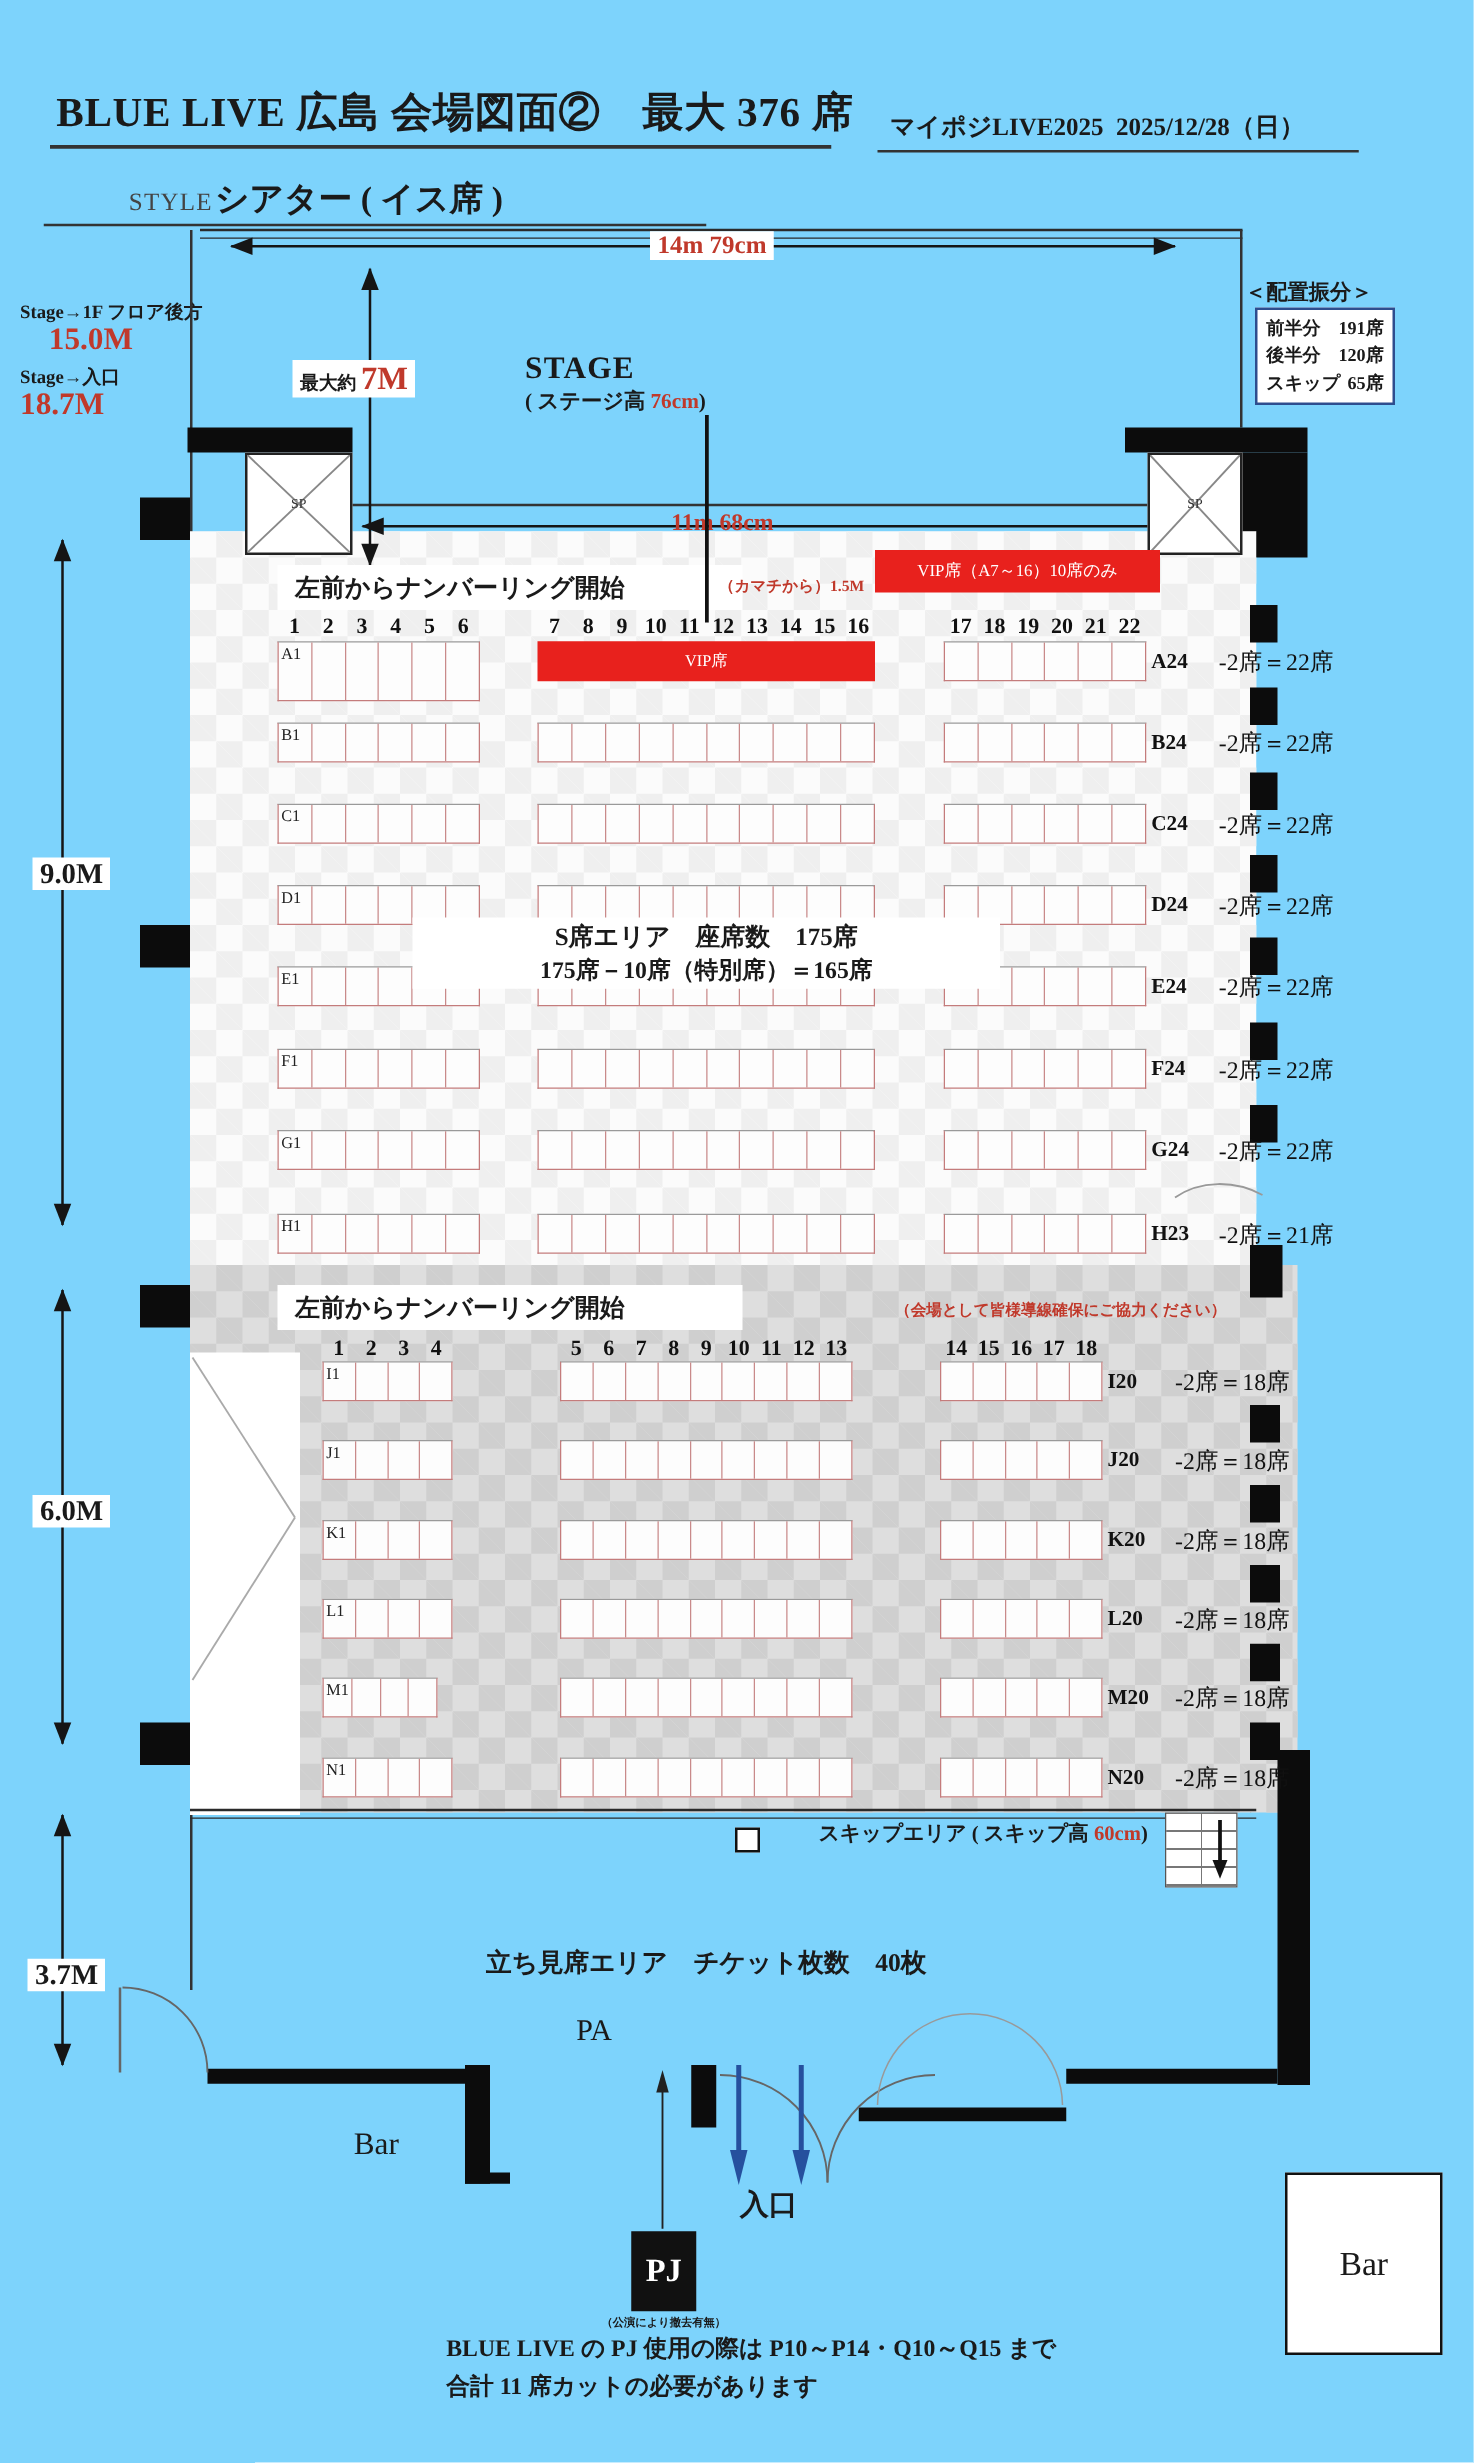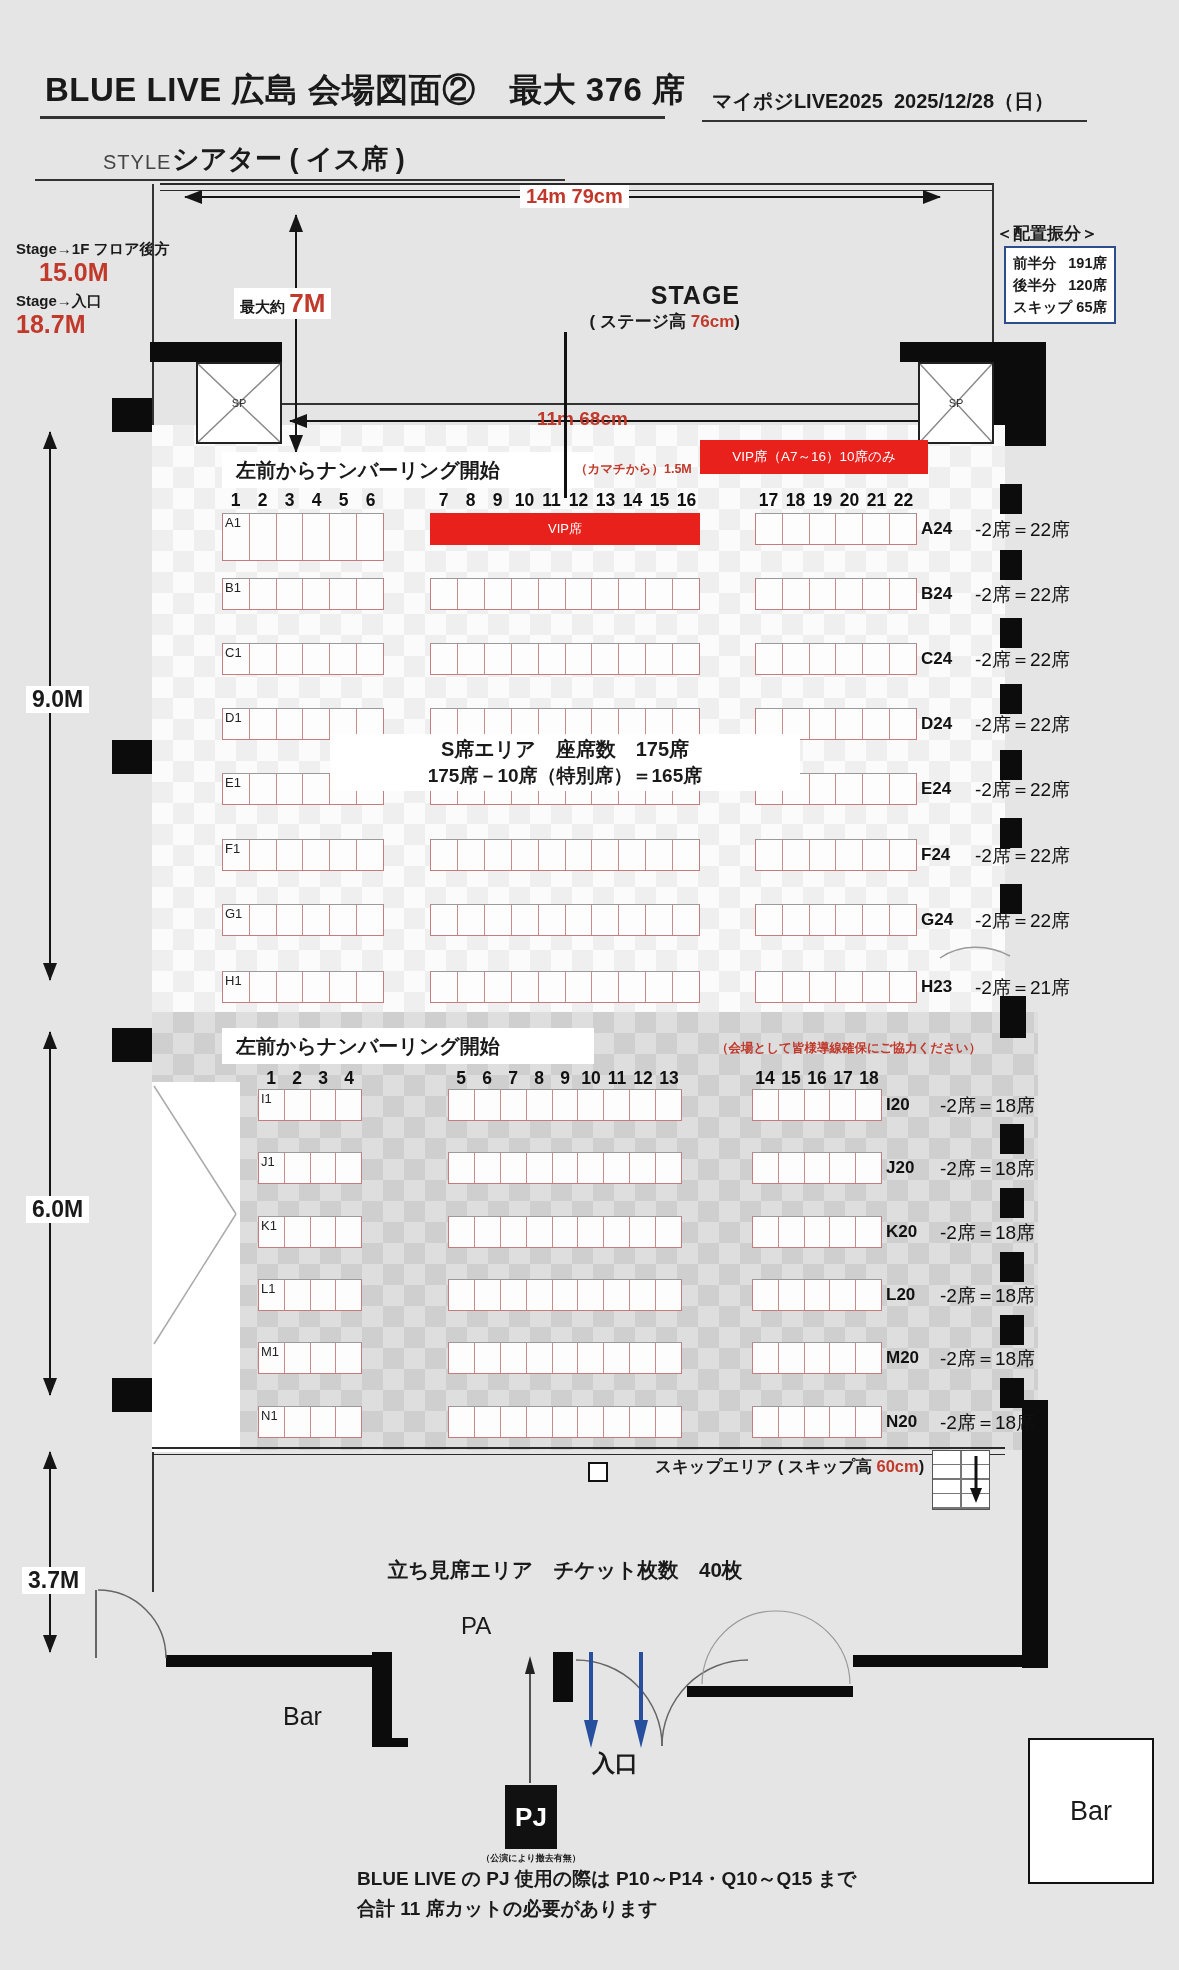--- a/index.html
+++ b/index.html
@@ -1,17 +1,17 @@
 <!DOCTYPE html>
 <html><head>
 <meta charset="utf-8">
 <style>
   html,body{margin:0;padding:0;background:#fff;}
-  #canvas{position:relative;width:1179px;height:1970px;background:#e5e5e5;overflow:hidden;
-          font-family:Liberation Sans, sans-serif;color:#1a1a1a;}
+  #canvas{position:relative;width:1179px;height:1970px;background:#7dd3fc;overflow:hidden;
+          font-family:Liberation Serif, serif;color:#1a1a1a;}
   .abs{position:absolute;}
   .red{color:#c0392b;}
   .bold{font-weight:bold;}
   
   .checker-light{
     background-color:#fbfbfb;
     background-image:
       linear-gradient(45deg,#efefef 25%,transparent 25%,transparent 75%,#efefef 75%),
       linear-gradient(45deg,#efefef 25%,transparent 25%,transparent 75%,#efefef 75%);
     background-position:0 0,21px 21px;background-size:42px 42px;
@@ -81,21 +81,21 @@
 
   <div class="arr-h" style="left:185px;top:196px;width:755px;z-index:2;"></div>
   <div class="measure-label red" style="left:520px;top:185px;font-size:20px;">14m 79cm</div>
 
   <div class="arr-v" style="left:295px;top:215px;height:237px;z-index:2;"></div>
   <div class="measure-label" style="left:234px;top:288px;font-size:15px;">
     <span>最大約</span>
     <span class="red bold" style="font-size:26px;">7M</span>
   </div>
 
-  <div class="abs" style="left:420px;top:281px;width:320px;text-align:right;z-index:2;">
+  <div class="abs" style="left:420px;top:281px;width:320px;text-align:left;z-index:2;">
     <div style="font-size:25px;font-weight:bold;letter-spacing:1px;">STAGE</div>
     <div style="font-size:17px;font-weight:bold;">
       <span>( ステージ高 </span><span class="red">76cm</span><span>)</span>
     </div>
   </div>
 
   <div class="abs bold" style="left:996px;top:222px;font-size:17px;">＜配置振分＞</div>
   <div class="abs" style="left:1004px;top:246px;width:112px;border:2px solid #2e4d8e;background:#fff;padding:4px 7px;box-sizing:border-box;z-index:4;">
     <div style="display:flex;justify-content:space-between;font-size:14.5px;font-weight:bold;line-height:22px;">
       <span>前半分</span>
@@ -528,21 +528,21 @@
       </div>
       <div class="seat-group" style="left: 752px; top: 1279px; width: 130px; height: 32px;">
         <div class="seat-cell"></div>
         <div class="seat-cell"></div>
         <div class="seat-cell"></div>
         <div class="seat-cell"></div>
         <div class="seat-cell"></div>
       </div>
       <div class="row-end" style="left: 886px; top: 1285px;">L20</div>
       <div class="row-note" style="left: 940px; top: 1283px;">-2席＝18席</div>
-      <div class="seat-group" style="left: 258px; top: 1342px; width: 104px; height: 32px;">
+      <div class="seat-group" style="left: 258px; top: 1342px; width: 92px; height: 32px;">
         <div class="seat-cell">M1</div>
         <div class="seat-cell"></div>
         <div class="seat-cell"></div>
         <div class="seat-cell"></div>
       </div>
       <div class="seat-group" style="left: 448px; top: 1342px; width: 234px; height: 32px;">
         <div class="seat-cell"></div>
         <div class="seat-cell"></div>
         <div class="seat-cell"></div>
         <div class="seat-cell"></div>

